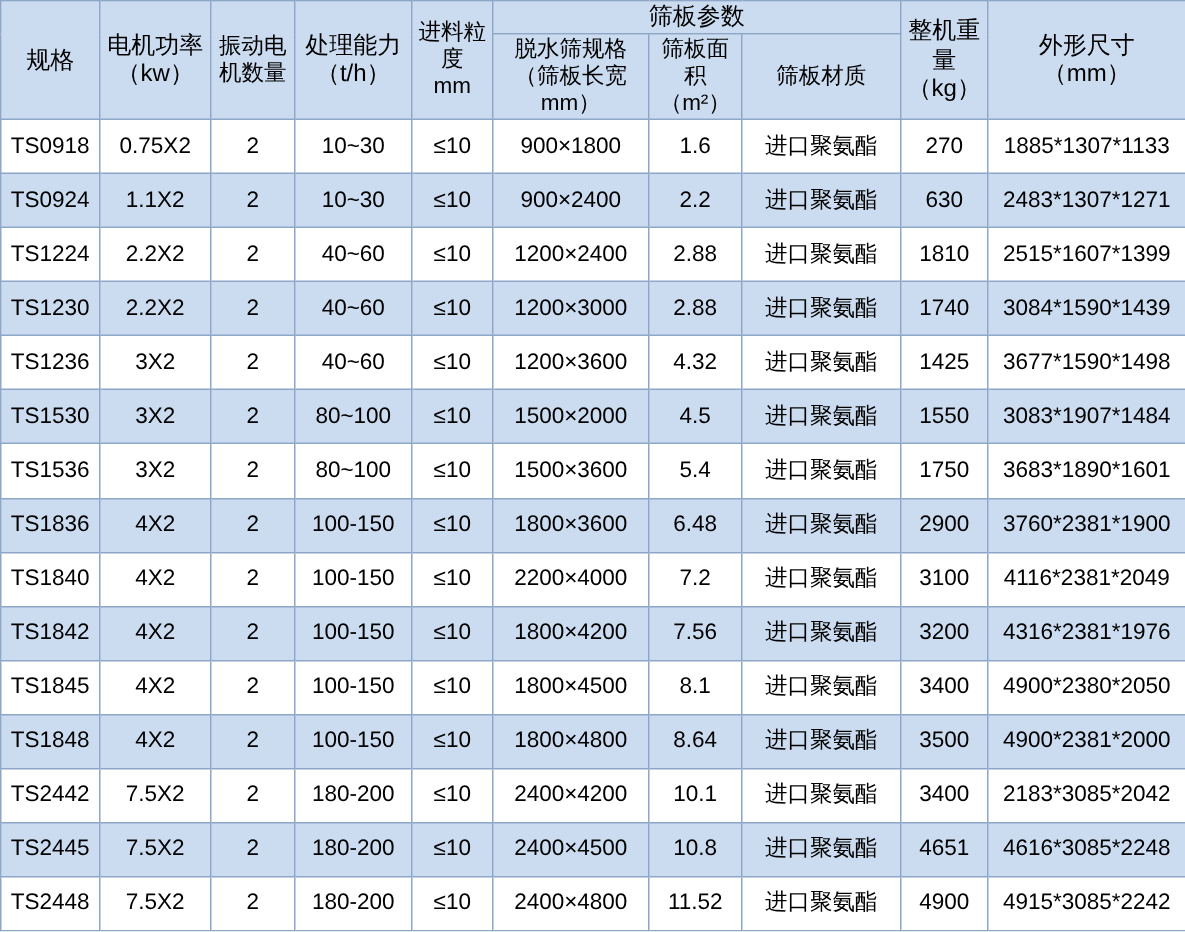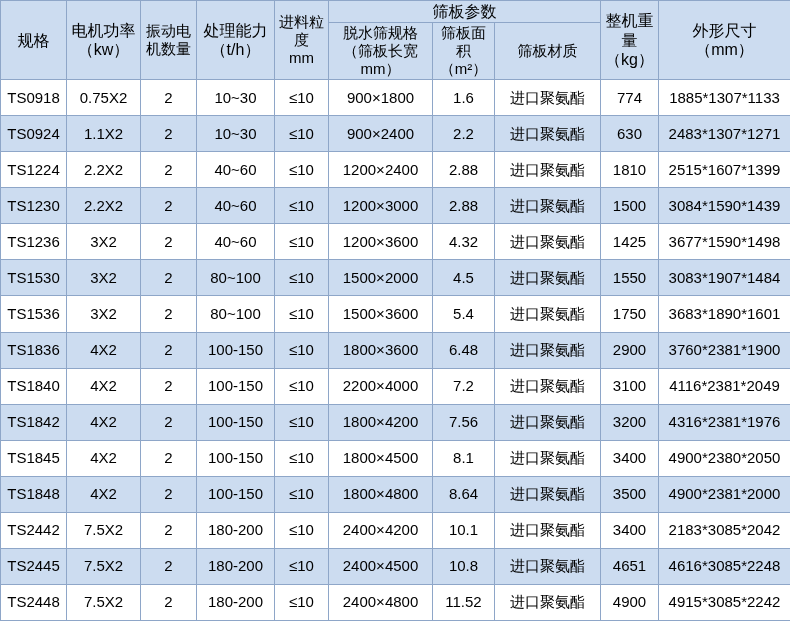--- a/index.html
+++ b/index.html
@@ -111,21 +111,21 @@
   <tbody id="table-body">
       <tr class="odd">
         <td>TS0918</td>
         <td>0.75X2</td>
         <td>2</td>
         <td>10~30</td>
         <td>≤10</td>
         <td>900×1800</td>
         <td>1.6</td>
         <td>进口聚氨酯</td>
-        <td>774</td>
+        <td>270</td>
         <td>1885*1307*1133</td>
       </tr>
       <tr class="even">
         <td>TS0924</td>
         <td>1.1X2</td>
         <td>2</td>
         <td>10~30</td>
         <td>≤10</td>
         <td>900×2400</td>
         <td>2.2</td>
@@ -147,21 +147,21 @@
       </tr>
       <tr class="even">
         <td>TS1230</td>
         <td>2.2X2</td>
         <td>2</td>
         <td>40~60</td>
         <td>≤10</td>
         <td>1200×3000</td>
         <td>2.88</td>
         <td>进口聚氨酯</td>
-        <td>1500</td>
+        <td>1740</td>
         <td>3084*1590*1439</td>
       </tr>
       <tr class="odd">
         <td>TS1236</td>
         <td>3X2</td>
         <td>2</td>
         <td>40~60</td>
         <td>≤10</td>
         <td>1200×3600</td>
         <td>4.32</td>

